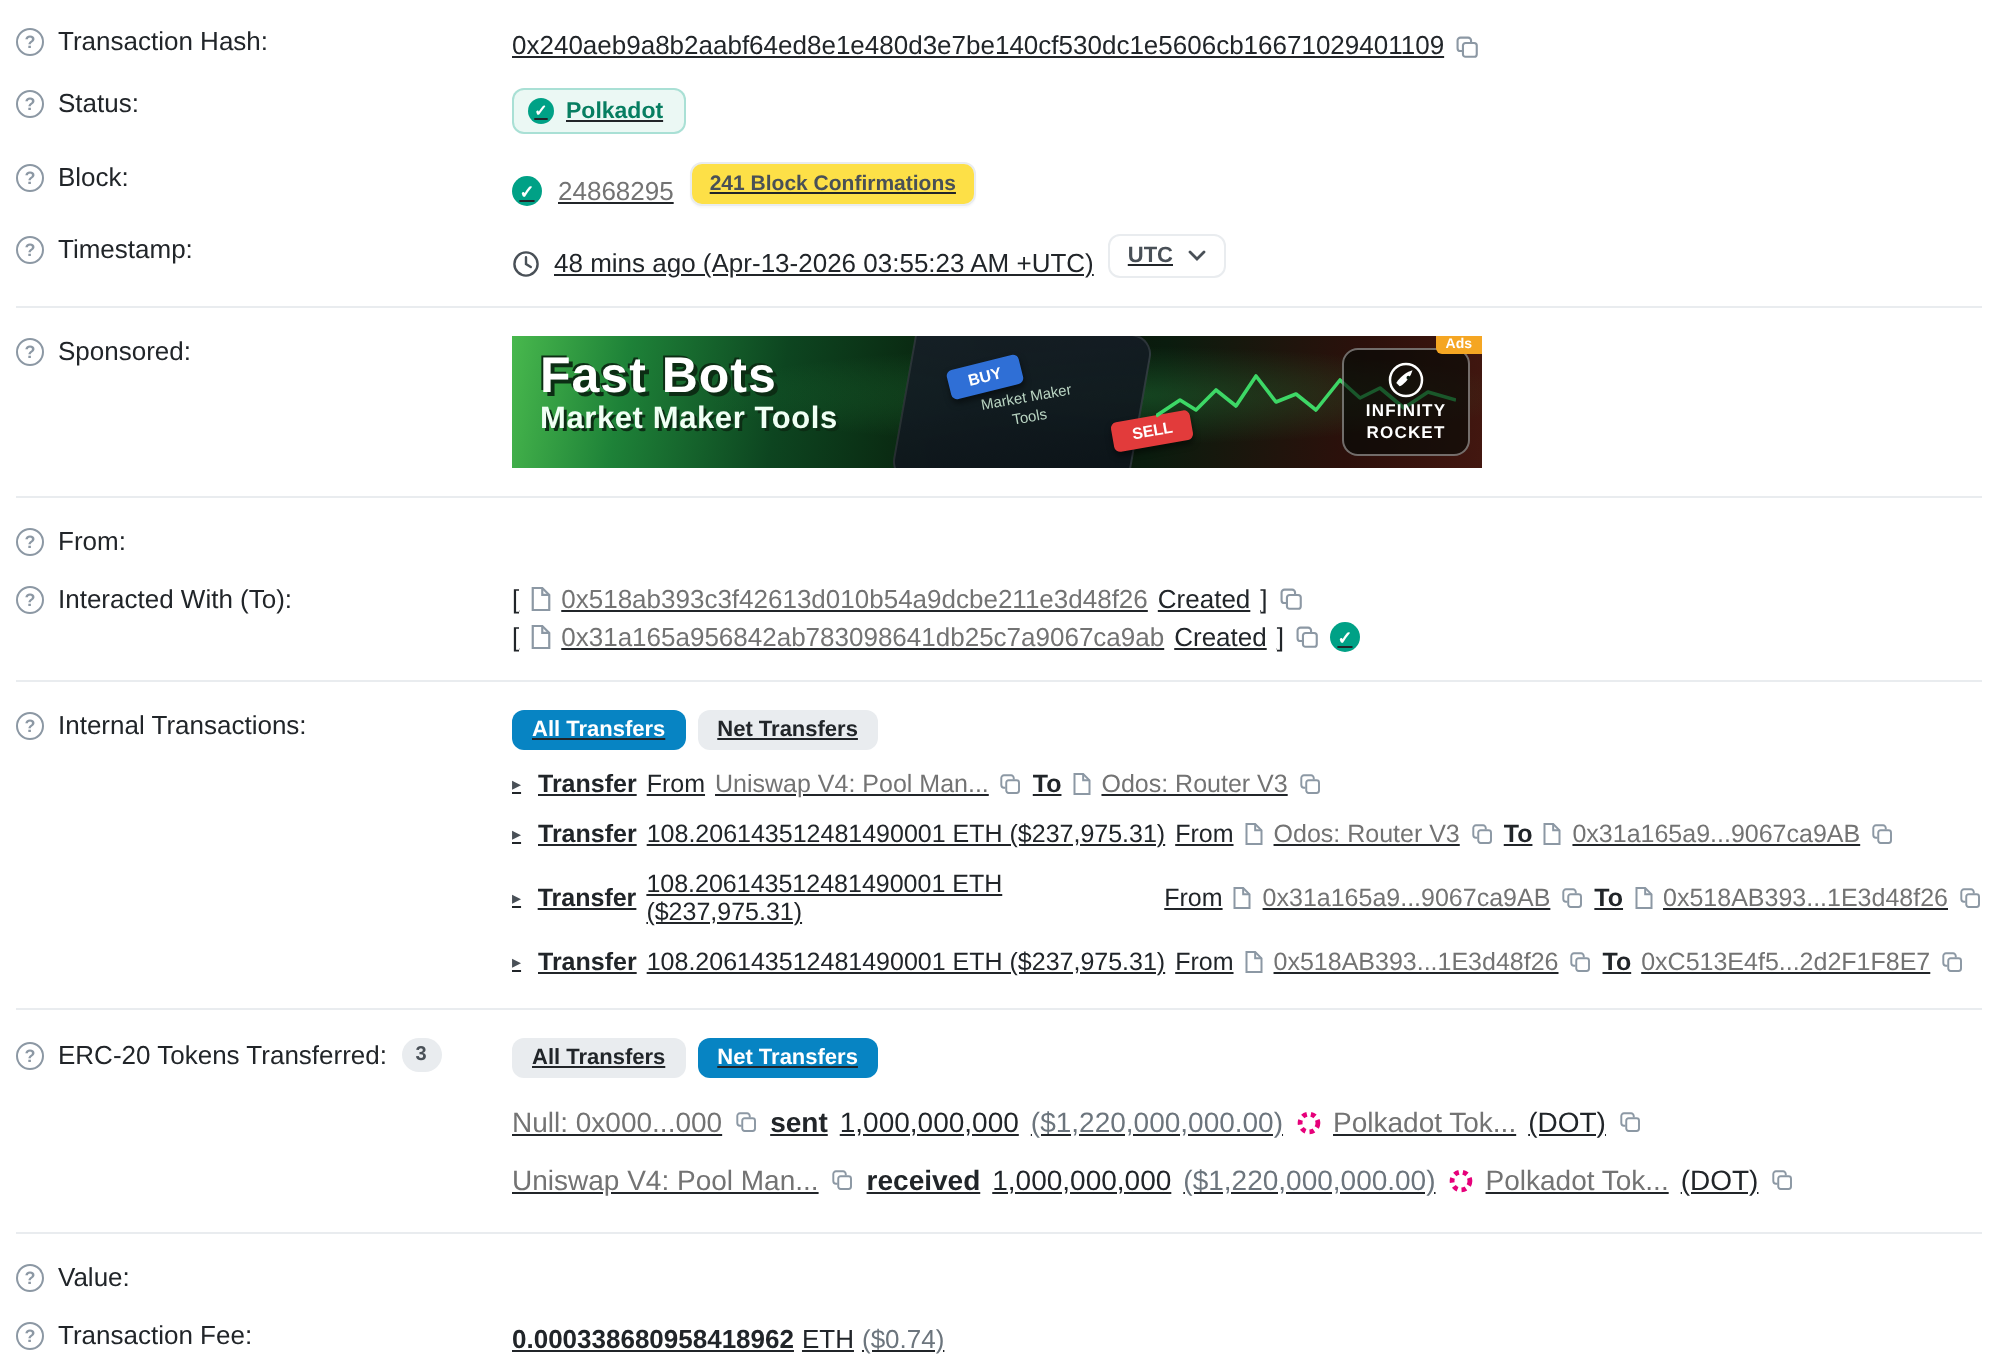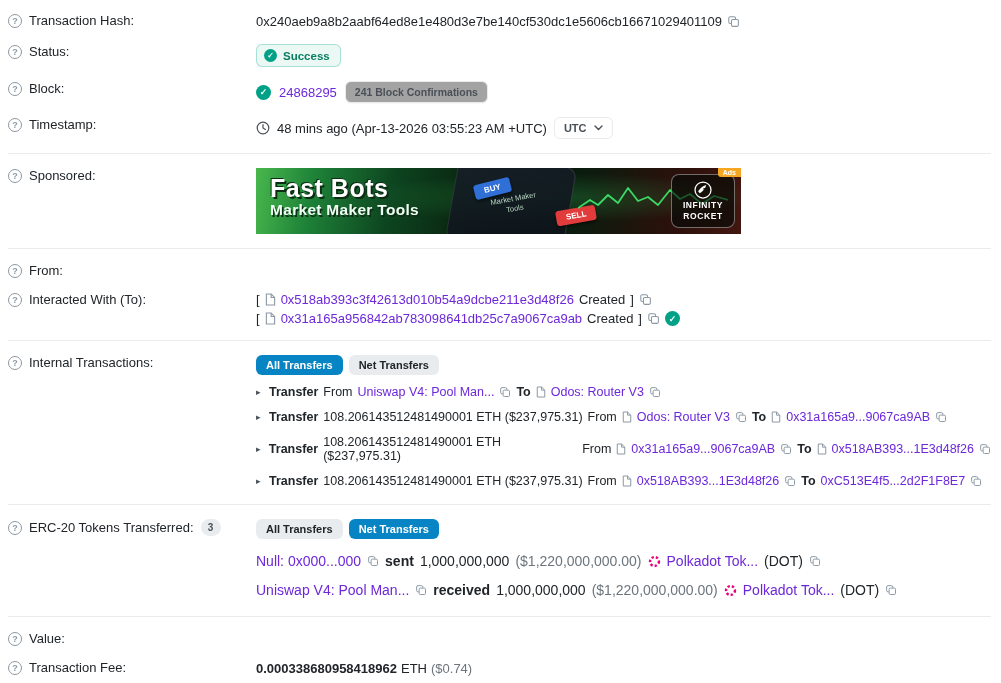--- a/index.html
+++ b/index.html
@@ -4,45 +4,45 @@
 <style>
   * { box-sizing: border-box; }
   html,body { margin:0; padding:0; }
   body {
     width:1001px; height:683px; background:#fff; overflow:hidden;
     font-family:"Liberation Sans", sans-serif; font-size:13px; color:#212529;
   }
   .page { padding:6px 10px 0 8px; }
   .row { display:flex; align-items:flex-start; padding:7px 0; }
   .label-col { width:248px; flex-shrink:0; display:flex; align-items:center; gap:7px; color:#212529; }
-  .value-col { flex:1; display:flex; align-items:center; flex-wrap:wrap; gap:5px; min-height:17px; }
+  .value-col { flex:1; display:flex; align-items:flex-end; flex-wrap:wrap; gap:5px; min-height:17px;text-decoration:underline; }
   .value-col.block-col { gap:8px; }
   .hr { border:none; border-top:1px solid #e9ecef; margin:7px 0; }
 
   .q {
     width:14px; height:14px; border-radius:50%; border:1.2px solid #8c98a4; color:#8c98a4;
     font-size:9px; font-weight:700; display:inline-flex; align-items:center; justify-content:center; flex-shrink:0;
   }
-  .link { color:#6d28d9; text-decoration:none; cursor:pointer; }
+  .link { color:#737373; text-decoration:none; cursor:pointer; }
   .muted { color:#6c757d; }
   .bold { font-weight:700; }
   .ic { color:#8c98a4; display:inline-flex; cursor:pointer; }
   .ic.static { cursor:default; }
   .ok-circle {
     width:15px; height:15px; border-radius:50%; background:#00a186; color:#fff;
     font-size:9px; font-weight:700; display:inline-flex; align-items:center; justify-content:center; flex-shrink:0;
   }
   .badge-success {
     display:inline-flex; align-items:center; gap:6px; background:#ebf8f4;
     border:1px solid rgba(0,161,134,.28); color:#077e61; font-size:11.5px; font-weight:700;
     padding:4px 10px 4px 7px; border-radius:6px;
   }
   .badge-success .ok-circle { width:13px; height:13px; font-size:8px; }
   .badge-outline {
-    display:inline-flex; align-items:center; background:#a3a3a3; border:1px solid #e9ecef;
+    display:inline-flex; align-items:center; background:#fde047; border:1px solid #e9ecef;
     color:#495057; font-size:10.5px; font-weight:700; padding:4px 9px; border-radius:6px;
     box-shadow:0 1px 1px rgba(0,0,0,.03);
   }
   .count-pill {
     display:inline-flex; align-items:center; justify-content:center; min-width:20px; height:17px;
     background:#e9ecef; color:#495057; border-radius:10px; font-size:10px; font-weight:700; padding:0 6px;
   }
   .utc-select {
     display:inline-flex; align-items:center; gap:7px; border:1px solid #e9ecef; border-radius:6px;
     padding:4px 9px; font-size:11px; font-weight:600; color:#495057; cursor:pointer; background:#fff;
@@ -126,21 +126,21 @@
   </div>
 
   <div class="row">
     <div class="label-col">
       <span class="q">?</span>
       <span>Status:</span>
     </div>
     <div class="value-col">
       <span class="badge-success">
         <span class="ok-circle">✓</span>
-        <span>Success</span>
+        <span>Polkadot</span>
       </span>
     </div>
   </div>
 
   <div class="row">
     <div class="label-col">
       <span class="q">?</span>
       <span>Block:</span>
     </div>
     <div class="value-col block-col">

